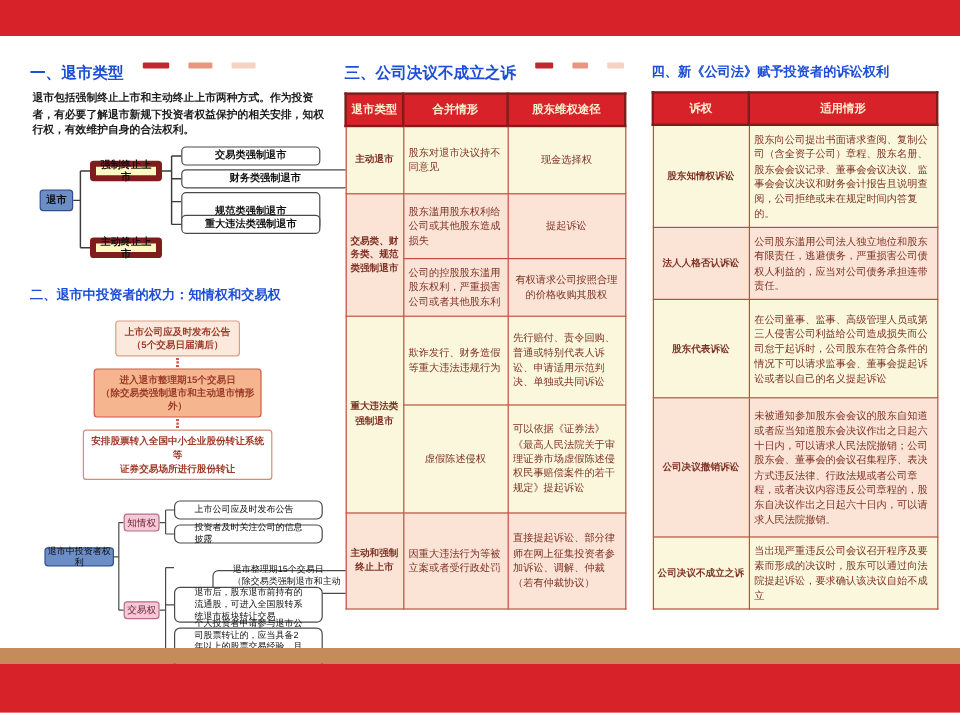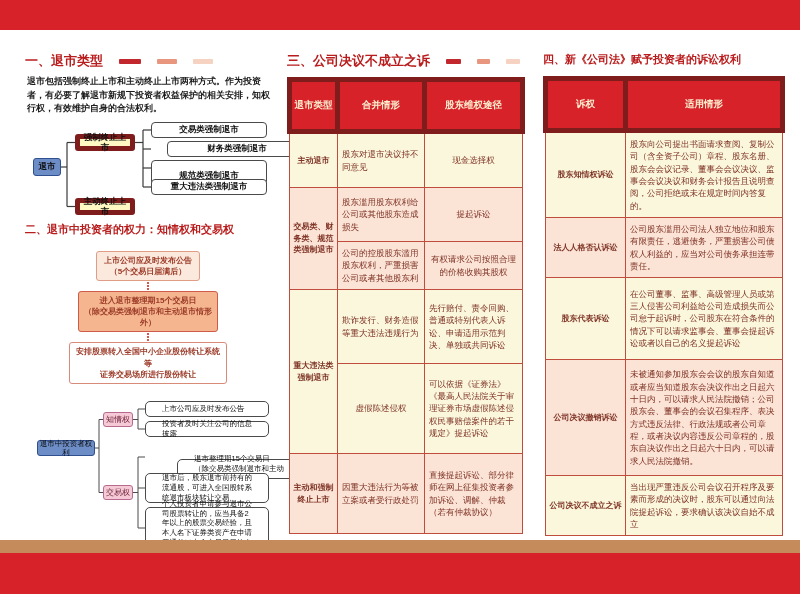--- a/index.html
+++ b/index.html
@@ -8,21 +8,21 @@
 
   .topbar { position:absolute; left:0; top:0; width:800px; height:30px; background:#d7222a; }
   .bar-tan { position:absolute; left:0; top:540px; width:800px; height:13px; background:#c68b5b; }
   .bar-red { position:absolute; left:0; top:553px; width:800px; height:41px; background:#d7222a; }
 
   .col { position:absolute; top:52px; }
   .col-left  { left:25px;  width:246px; }
   .col-mid   { left:287px; width:233px; }
   .col-right { left:543px; width:237px; }
 
-  .sec-title { color:#b91c1c; font-weight:bold; font-size:13px; display:flex; align-items:center; gap:16px; white-space:nowrap; margin-bottom:5px; }
+  .sec-title { color:#1d4ed8; font-weight:bold; font-size:13px; display:flex; gap:16px; white-space:nowrap; margin-bottom:5px; }
   .sec-title.small { font-size:11px; }
   .dash { display:inline-block; height:5px; border-radius:1px; }
   .d1 { background:#c1272d; width:22px; }
   .d2 { background:#e9967f; width:20px; }
   .d3 { background:#f5d2c2; width:20px; }
   .sm .d1 { width:10px; } .sm .d2 { width:9px; } .sm .d3 { width:8px; }
 
   .intro { font-size:9px; line-height:1.5; color:#1c1c1c; font-weight:bold; margin:3px 0 2px 2px; }
 
   
@@ -44,21 +44,21 @@
 
   
   .mindmap { position:relative; height:156px; margin-top:11px; }
   .mnode { position:absolute; display:flex; align-items:center; justify-content:center; text-align:center; font-weight:normal; border-radius:3px; line-height:1.2; }
   .mroot { background:#6d8dc7; border:1px solid #2f4f8f; color:#0a0a0a; font-size:7.5px; }
   .mpink { background:#f5c9d6; border:1px solid #b76a8d; color:#6e2437; font-size:8px; }
   .mleaf { position:absolute; background:#ffffff; border:1px solid #4a4a4a; border-radius:5px; padding:2px 16px; font-size:7.5px; line-height:1.3; color:#111; display:flex; align-items:center; }
 
   
   .tbl { border-collapse:collapse; width:100%; table-layout:fixed; font-size:8.5px; color:#7e3224; }
-  .tbl th { background:#d7222a; color:#fdf0d0; font-size:9.5px; font-weight:bold; padding:17px 2px; border:5px solid #7f1d1d; text-align:center; }
+  .tbl th { background:#d7222a; color:#fdf0d0; font-size:9.5px; font-weight:bold; padding:6px 2px; border:2px solid #7f1d1d; text-align:center; }
   .tbl td { border:1px solid #bf4c3c; padding:5px 4px; line-height:1.45; vertical-align:middle; }
   .tbl .cream td { background:#fbf7dd; }
   .tbl .pink  td { background:#fbe3d6; }
   td.c { text-align:center; }
   td.typecol { text-align:center; font-weight:bold; font-size:8px; padding:4px 2px; }
   .mid-tbl { margin-top:7px; }
   .right-tbl { margin-top:9px; }
 </style>
 </head>
 <body>
@@ -87,26 +87,26 @@
           <path d="M118,10 L126,10"></path>
             <path d="M118,29 L126,29"></path>
             <path d="M118,48 L126,48"></path>
             <path d="M118,67 L126,67"></path>
         </g>
       </svg>
       <div class="cnode blue" style="left:8px;top:38px;width:28px;height:18px;">退市</div>
       <div class="cnode green" style="left:50px;top:14px;width:60px;height:17px;">强制终止上市</div>
       <div class="cnode green" style="left:50px;top:78px;width:60px;height:17px;">主动终止上市</div>
       <div class="cnode wleaf" style="left:126px;top:2px;width:116px;height:16px;">交易类强制退市</div>
-      <div class="cnode wleaf" style="left:126px;top:21px;width:140px;height:16px;margin-left:16px;">财务类强制退市</div>
+      <div class="cnode wleaf" style="left:126px;top:21px;width:140px;height:16px;">财务类强制退市</div>
       <div class="cnode wleaf" style="left:126px;top:40px;width:116px;height:32px;">规范类强制退市</div>
       <div class="cnode wleaf" style="left:126px;top:59px;width:116px;height:16px;">重大违法类强制退市</div>
     </div>
 
-    <h2 class="sec-title small sm" style="margin-top:2px;">
+    <h2 class="sec-title small sm" style="margin-top:18px;">
       <span>二、退市中投资者的权力：知情权和交易权</span>
       <span class="dash d1"></span>
       <span class="dash d2"></span>
       <span class="dash d3"></span>
     </h2>
 
     <div class="steps">
       <div class="step step1">
         <span>上市公司应及时发布公告</span>
         <span>（5个交易日届满后）</span>

